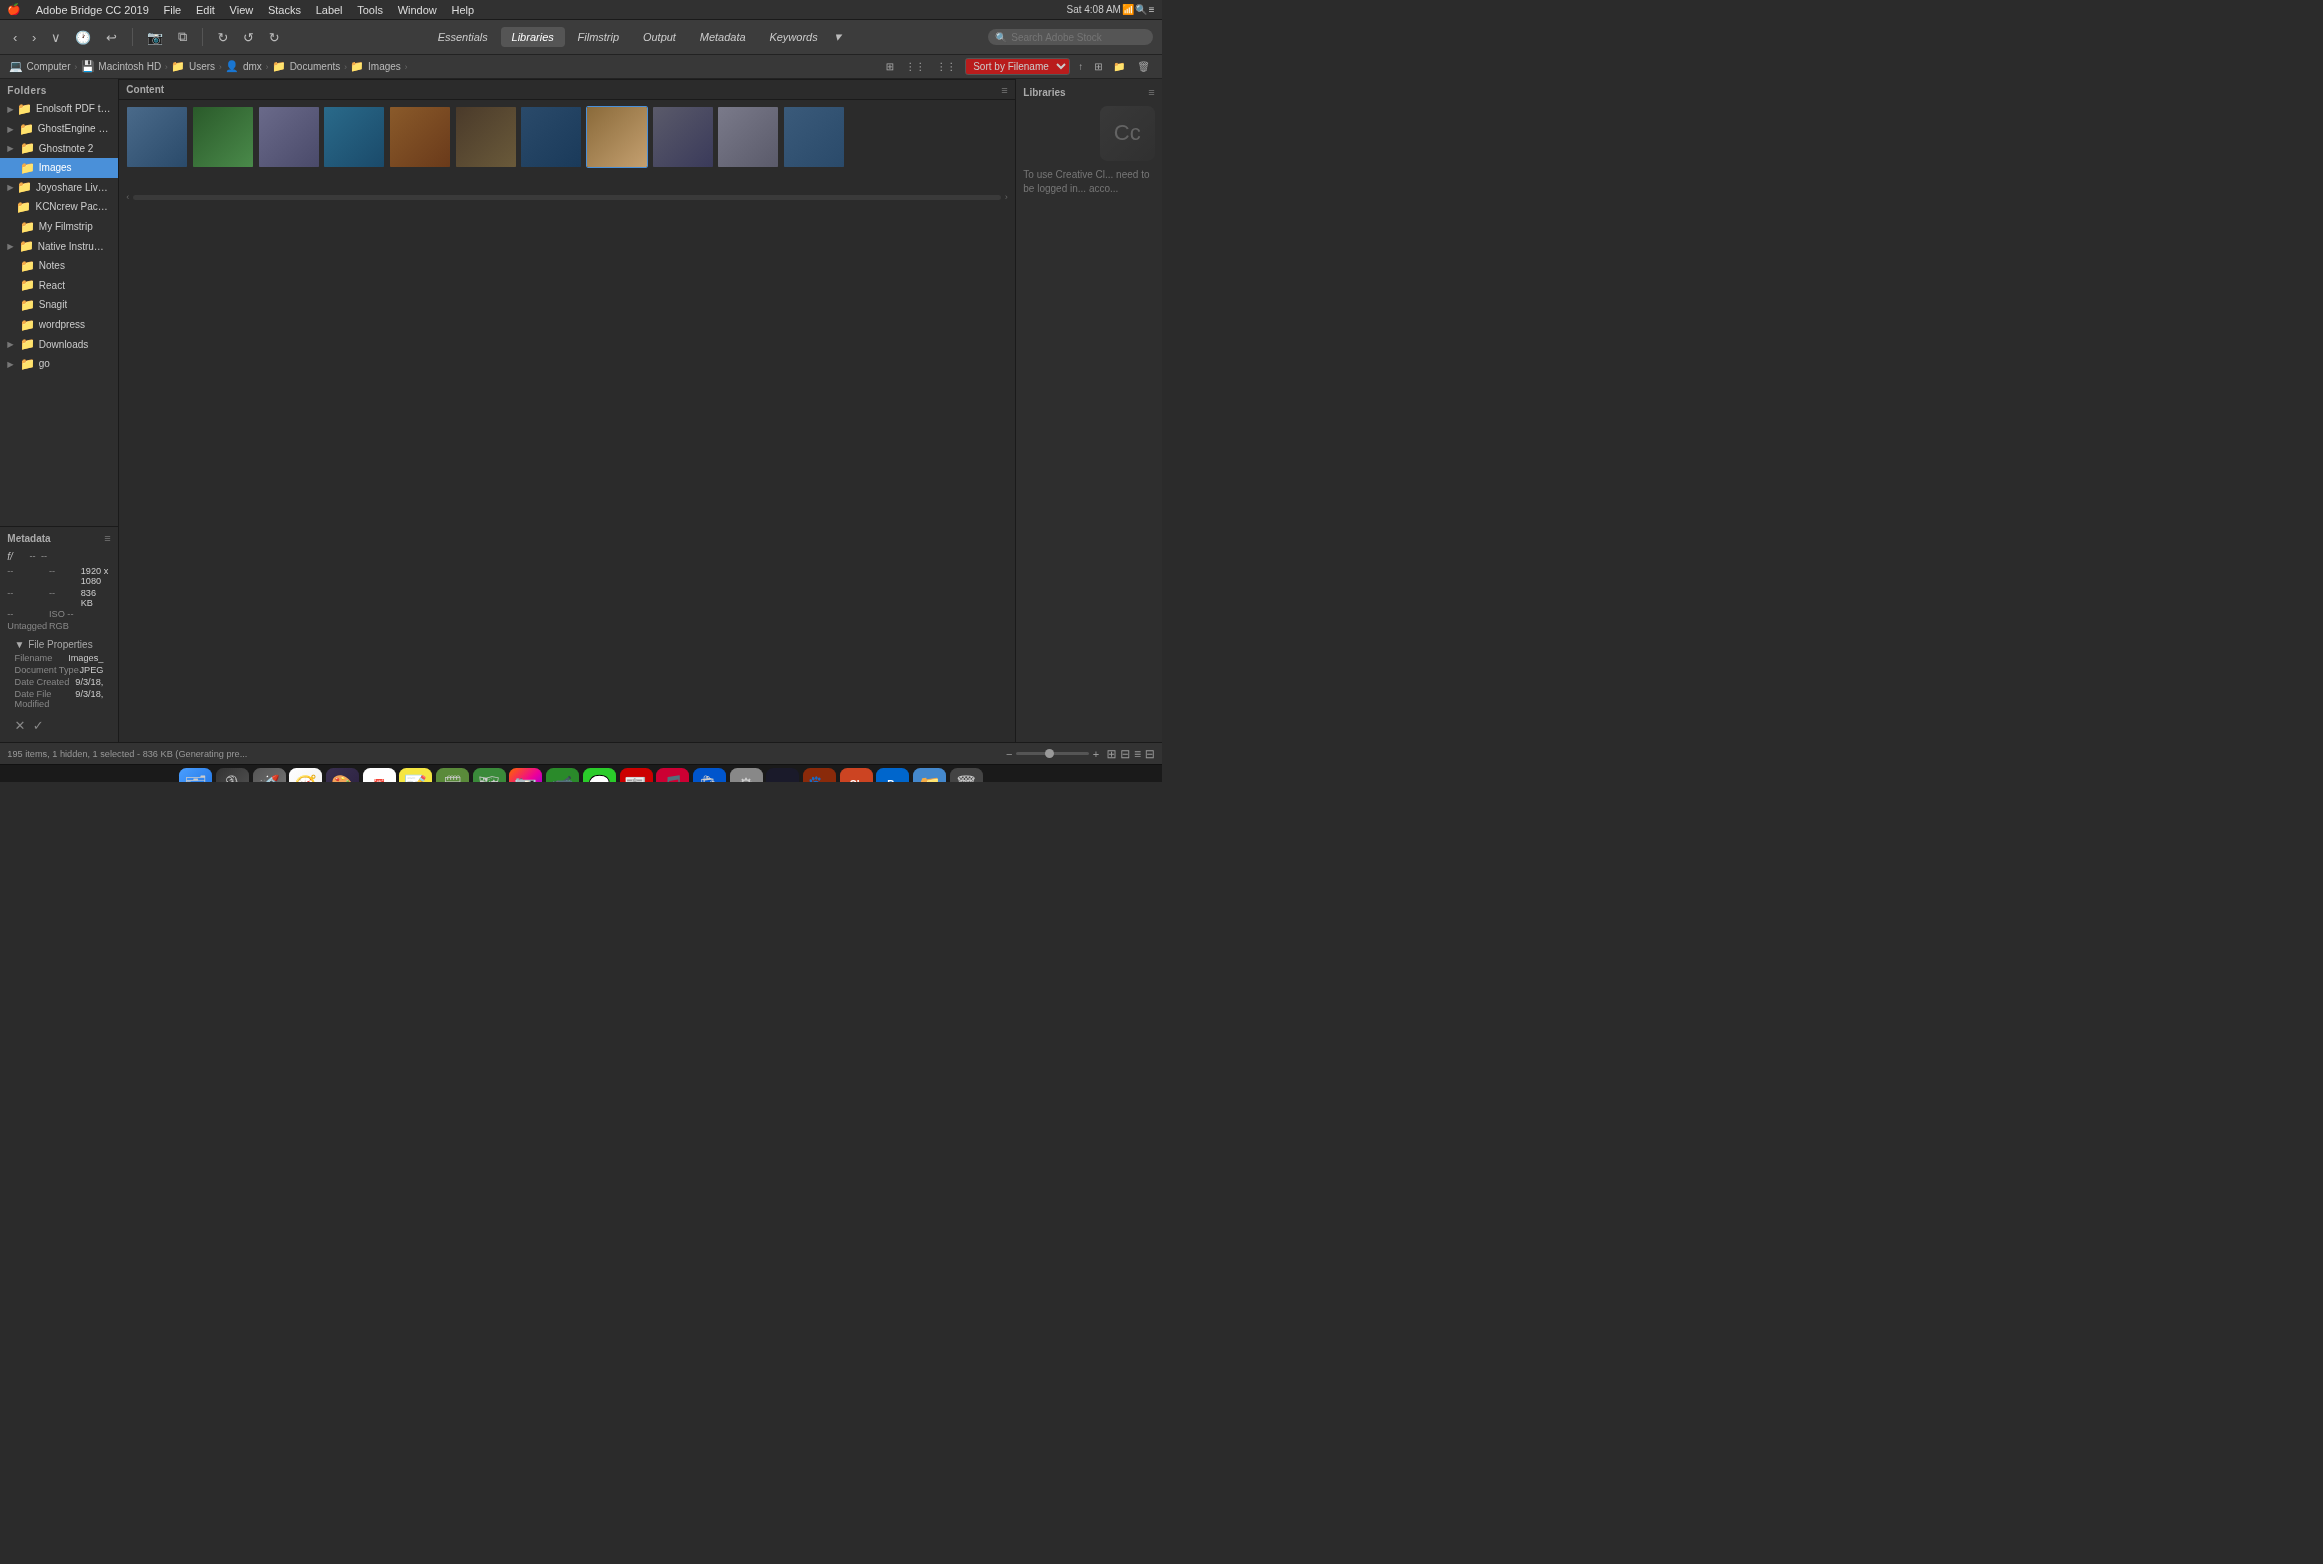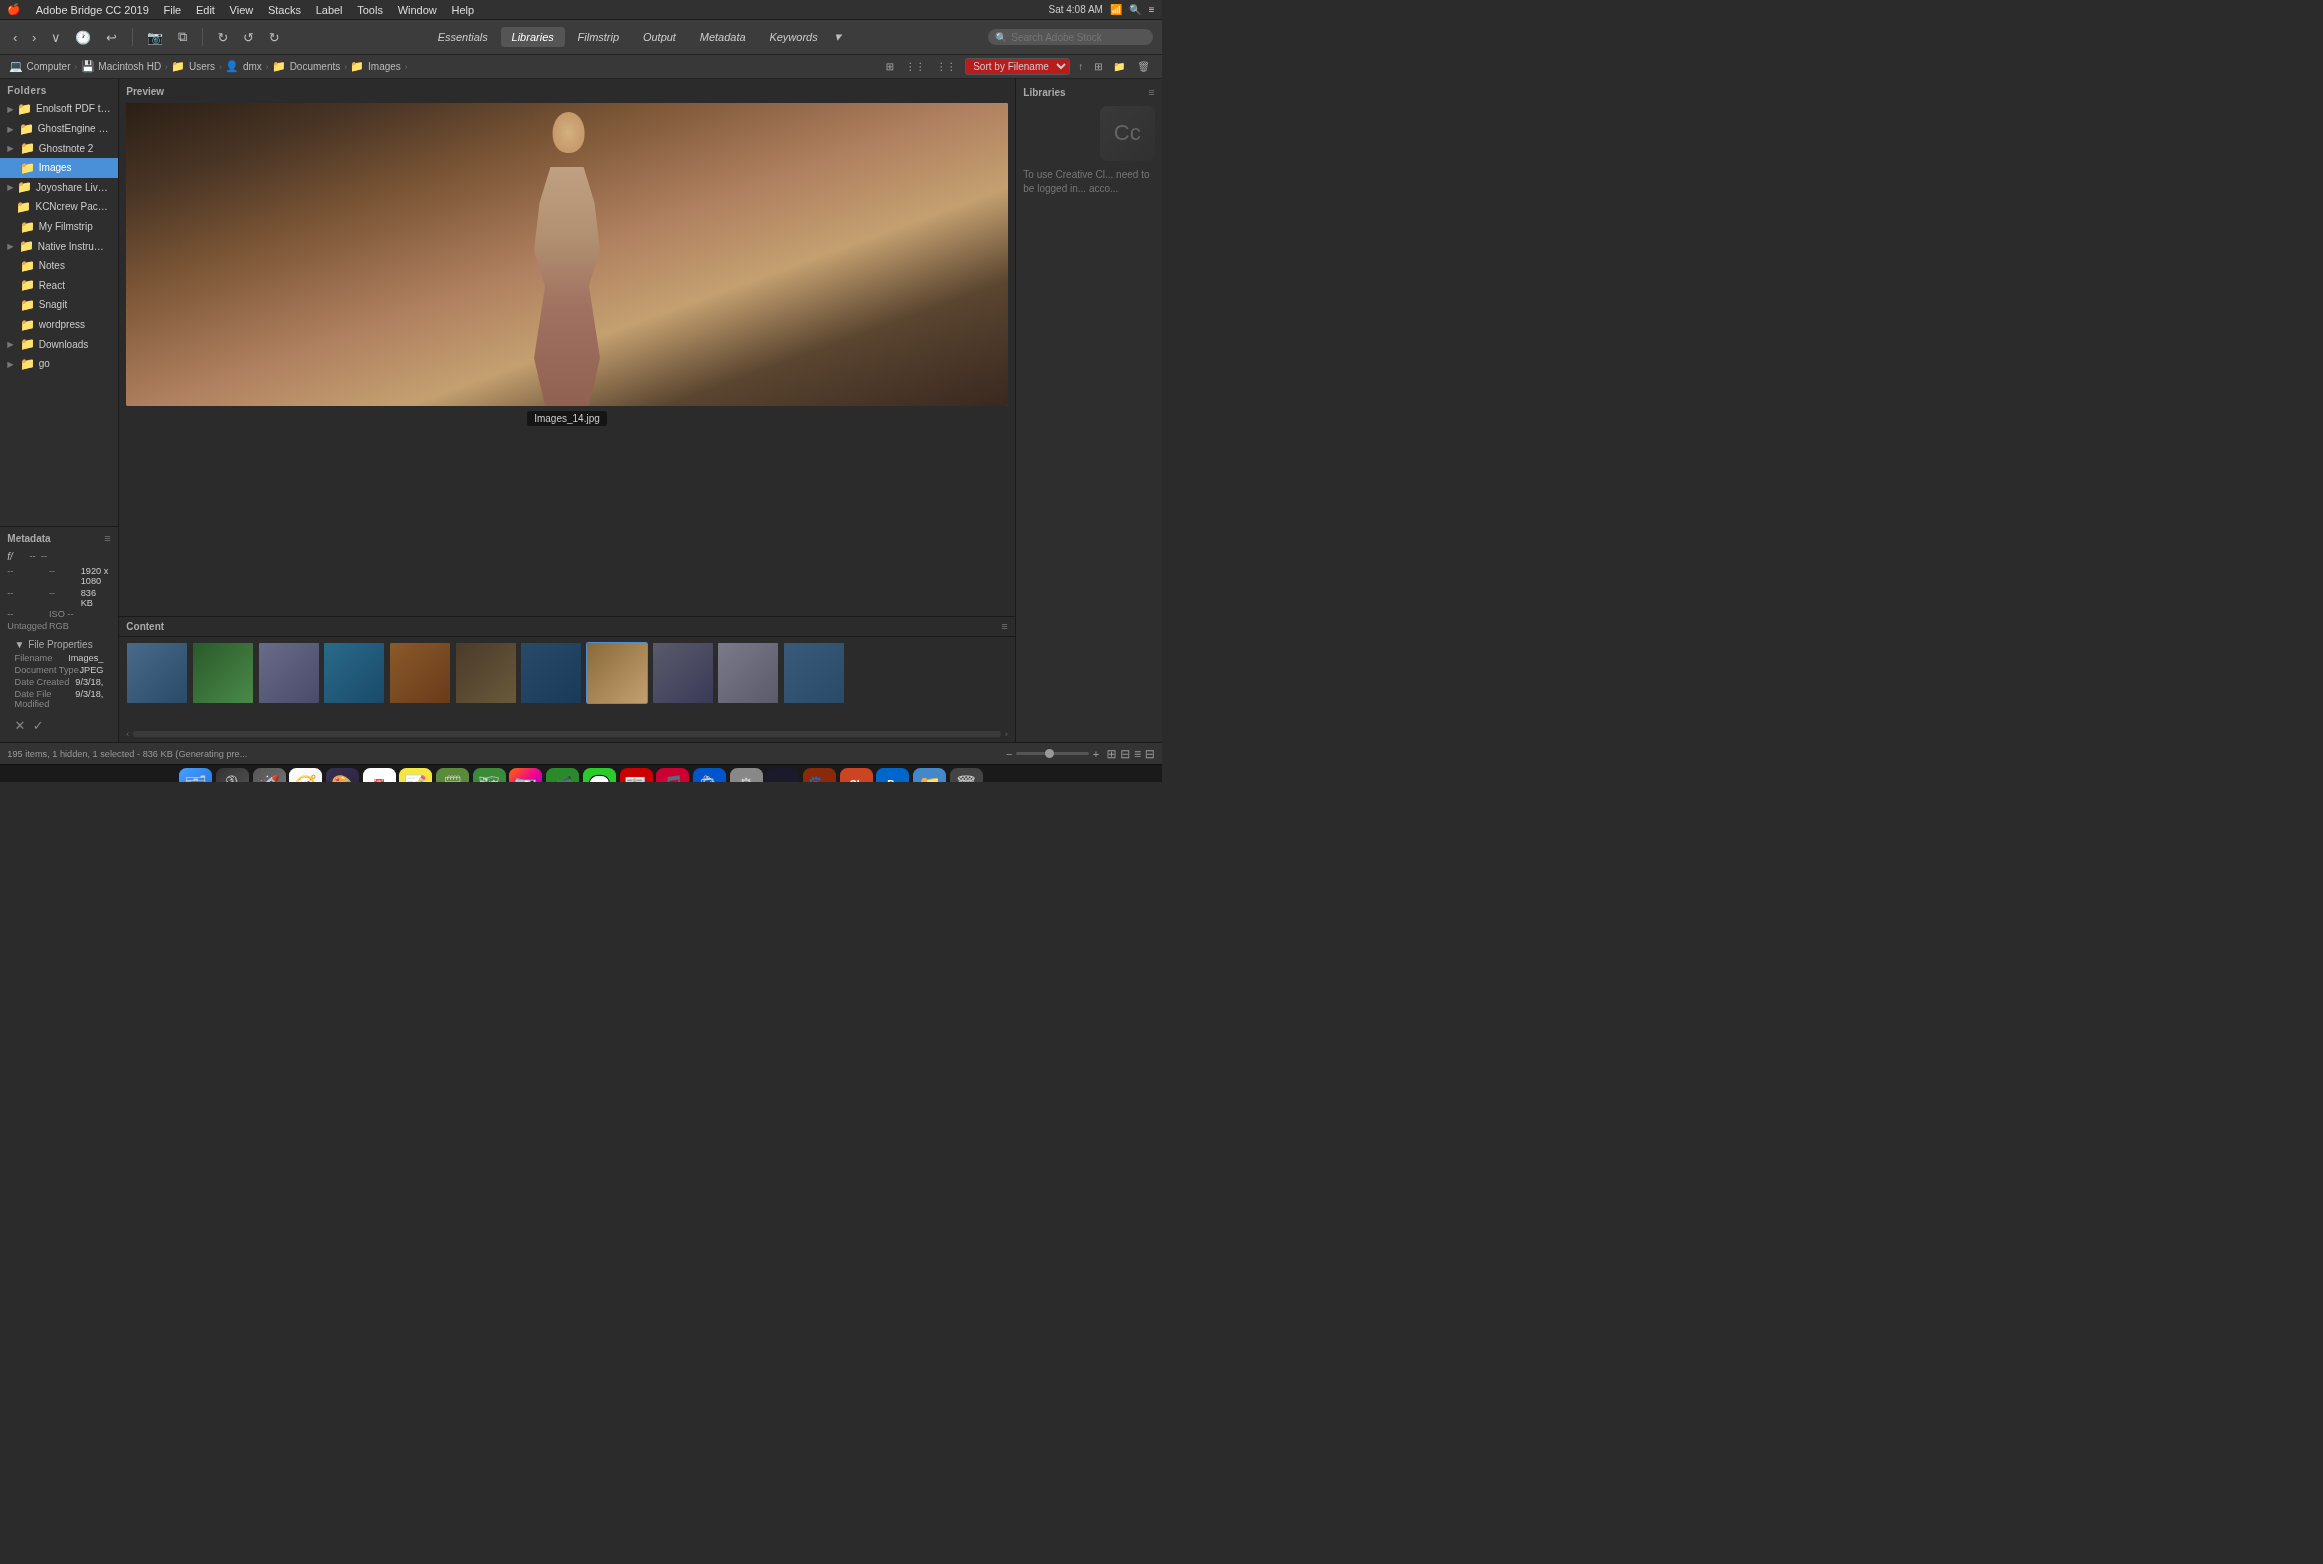--- a/index.html
+++ b/index.html
@@ -418,21 +418,21 @@
     .sys-menu-bar {
       height: 20px;
       background: rgba(50,50,50,0.95);
       display: flex;
       align-items: center;
       padding: 0 7.3px;
       gap: 14.7px;
       border-bottom: 0.9px solid #1a1a1a;
     }
     .sys-menu-item { font-size: 11px; color: #ddd; cursor: pointer; }
-    .sys-right { margin-left: auto; display: flex; gap: 7px; align-items: center; font-size: 10px; color: #ccc; }
+    .sys-right { margin-left: auto; display: flex; gap: 1px; align-items: center; font-size: 10px; color: #ccc; }
   </style>
 </head>
 <body>
 
 <div class="sys-menu-bar">
   <span class="sys-menu-item">🍎</span>
   <span class="sys-menu-item">Adobe Bridge CC 2019</span>
   <span class="sys-menu-item">File</span>
   <span class="sys-menu-item">Edit</span>
   <span class="sys-menu-item">View</span>
@@ -652,34 +652,20 @@
       </div>
       <div class="metadata-actions">
         <span class="meta-action-btn">✕</span>
         <span class="meta-action-btn">✓</span>
       </div>
     </div>
   </div>
 
   <div class="center-panel">
 
-    <div class="preview-section">
-      <div class="preview-header">
-        <span class="preview-title">Preview</span>
-      </div>
-      <div class="preview-image-container">
-        <div class="preview-image">
-
-          <div style="position:absolute;inset:0;background:linear-gradient(160deg, #2a1f15 0%, #4a3525 15%, #7a5535 30%, #b08060 50%, #c4a070 65%, #5a4530 80%, #3a2820 100%);"></div>
-          <div style="position:absolute;bottom:0;left:50%;transform:translateX(-45%);width:83px;height:202px;background:linear-gradient(180deg,#c8a880 0%,#b89060 40%,#a07850 70%,#906840 100%);clip-path:polygon(38% 0%,62% 0%,72% 12%,78% 30%,70% 48%,74% 62%,78% 75%,68% 100%,32% 100%,22% 75%,26% 62%,30% 48%,22% 30%,28% 12%);"></div>
-          <div style="position:absolute;top:9.2px;left:50%;transform:translateX(-45%);width:32px;height:41px;background:radial-gradient(#d4b080,#c09060);border-radius:50% 50% 45% 45%;"></div>
-        </div>
-      </div>
-      <div class="preview-filename">Images_14.jpg</div>
-    </div>
 
     <div class="content-section">
       <div class="content-header">
         <span class="content-title">Content</span>
         <span style="color:#777;font-size:11px;">≡</span>
       </div>
       <div class="thumbnail-strip">
         <div class="thumb thumb-0">
             <div class="thumb-img"></div>
           </div>

